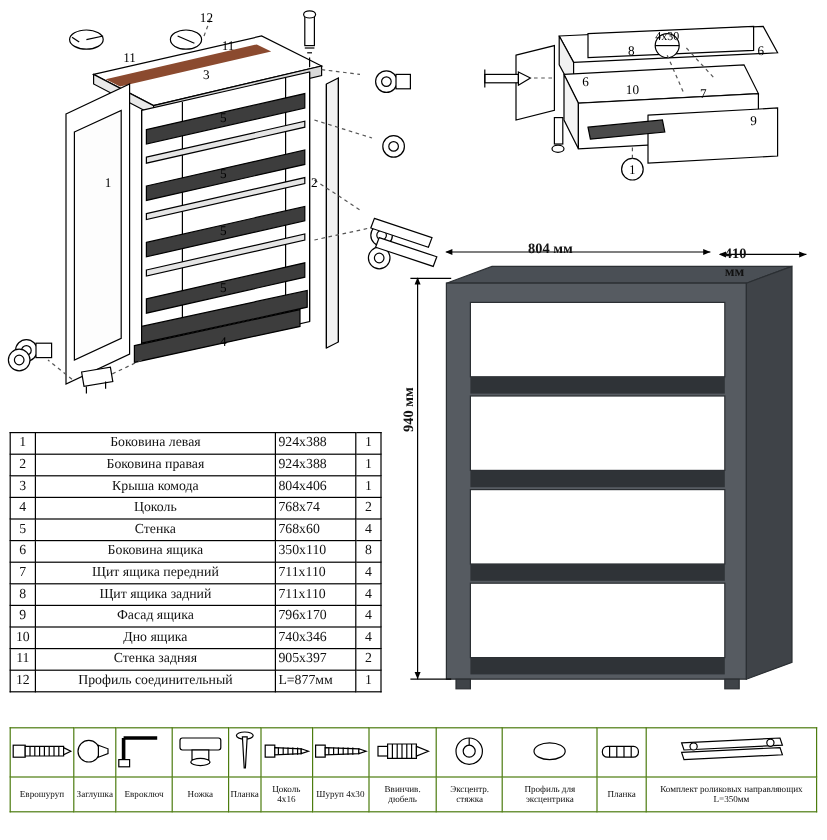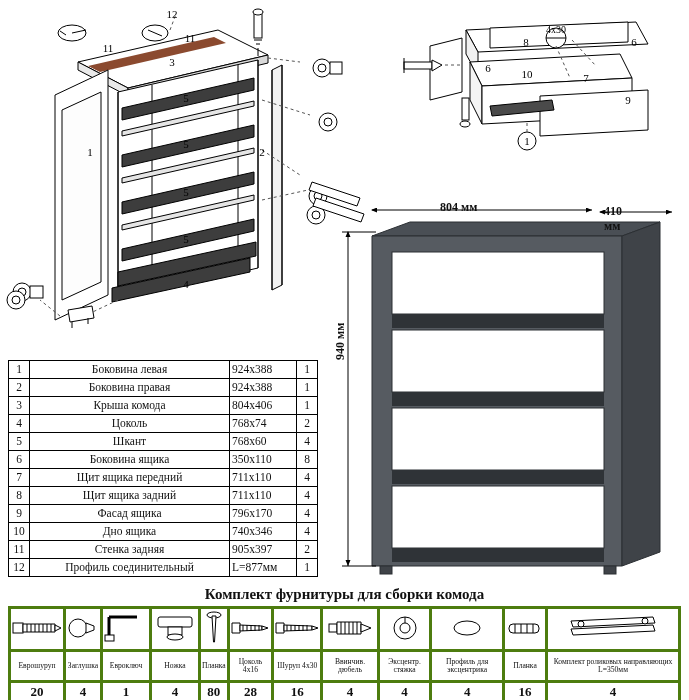--- a/index.html
+++ b/index.html
@@ -26,21 +26,21 @@
 
   
   .hw-title{
     position:absolute;left:0;top:586px;width:689px;text-align:center;
     font-size:15px;font-weight:bold;
   }
   .hw-table{
     position:absolute;left:8px;top:606px;width:673px;
     border-collapse:collapse;font-size:8px;text-align:center;
   }
-  .hw-table td{border:3px solid #4d7c0f;padding:0;vertical-align:middle;}
+  .hw-table td{border:1px solid #4d7c0f;padding:0;vertical-align:middle;}
   .hw-icons td{height:40px;}
   .hw-labels td{height:26px;font-size:7.6px;line-height:8.5px;padding:1px;}
   .hw-qty td{height:18px;font-size:13px;font-weight:bold;}
 
   
   .dim{position:absolute;font-size:12px;font-weight:bold;font-family:"Liberation Serif",serif;}
   #dim-width{left:440px;top:200px;text-align:center;}
   #dim-depth{left:604px;top:204px;}
   #dim-height{left:333px;top:360px;transform:rotate(-90deg);transform-origin:left top;}
 </style>
@@ -263,21 +263,21 @@
           <td class="pt-qty">1</td>
         </tr>
         <tr>
           <td class="pt-num">4</td>
           <td class="pt-name">Цоколь</td>
           <td class="pt-size">768х74</td>
           <td class="pt-qty">2</td>
         </tr>
         <tr>
           <td class="pt-num">5</td>
-          <td class="pt-name">Шкант</td>
+          <td class="pt-name">Стенка</td>
           <td class="pt-size">768х60</td>
           <td class="pt-qty">4</td>
         </tr>
         <tr>
           <td class="pt-num">6</td>
           <td class="pt-name">Боковина ящика</td>
           <td class="pt-size">350х110</td>
           <td class="pt-qty">8</td>
         </tr>
         <tr>
@@ -312,21 +312,20 @@
         </tr>
         <tr>
           <td class="pt-num">12</td>
           <td class="pt-name">Профиль соединительный</td>
           <td class="pt-size">L=877мм</td>
           <td class="pt-qty">1</td>
         </tr>
       </tbody>
 </table>
 
-<div class="hw-title">Комплект фурнитуры для сборки комода</div>
 <table class="hw-table">
   <tbody>
     <tr class="hw-icons" id="hw-icons-row">
           <td><svg width="52" height="26" viewBox="0 0 52 26">
               <rect x="2" y="8" width="10" height="10" stroke="#000" fill="#fff" stroke-width="1"></rect>
               <path d="M12 9 L44 9 L44 17 L12 17 Z" stroke="#000" fill="#fff" stroke-width="1"></path>
               <path d="M16 9v8M20 9v8M24 9v8M28 9v8M32 9v8M36 9v8M40 9v8" stroke="#000"></path>
               <path d="M44 10 L50 13 L44 16 Z" stroke="#000" fill="#fff" stroke-width="1"></path>
             </svg></td>
           <td><svg width="34" height="26" viewBox="0 0 34 26">
@@ -391,30 +390,16 @@
           <td>Ножка</td>
           <td>Планка</td>
           <td>Цоколь 4х16</td>
           <td>Шуруп 4х30</td>
           <td>Ввинчив. дюбель</td>
           <td>Эксцентр. стяжка</td>
           <td>Профиль для эксцентрика</td>
           <td>Планка</td>
           <td>Комплект роликовых направляющих L=350мм</td>
         </tr>
-    <tr class="hw-qty" id="hw-qty-row">
-          <td>20</td>
-          <td>4</td>
-          <td>1</td>
-          <td>4</td>
-          <td>80</td>
-          <td>28</td>
-          <td>16</td>
-          <td>4</td>
-          <td>4</td>
-          <td>4</td>
-          <td>16</td>
-          <td>4</td>
-        </tr>
   </tbody>
 </table>
 
 </div>
 
 </body></html>

